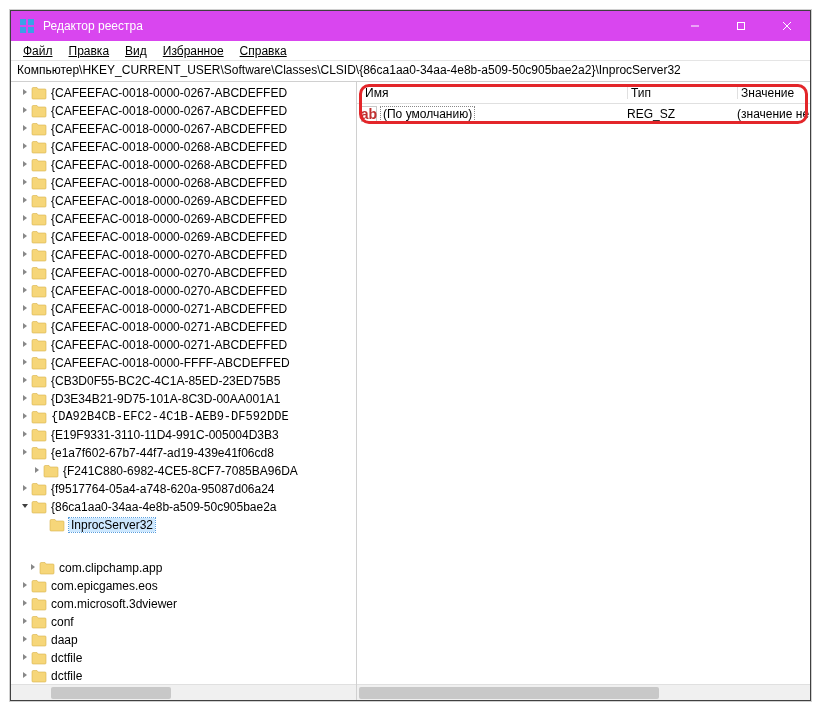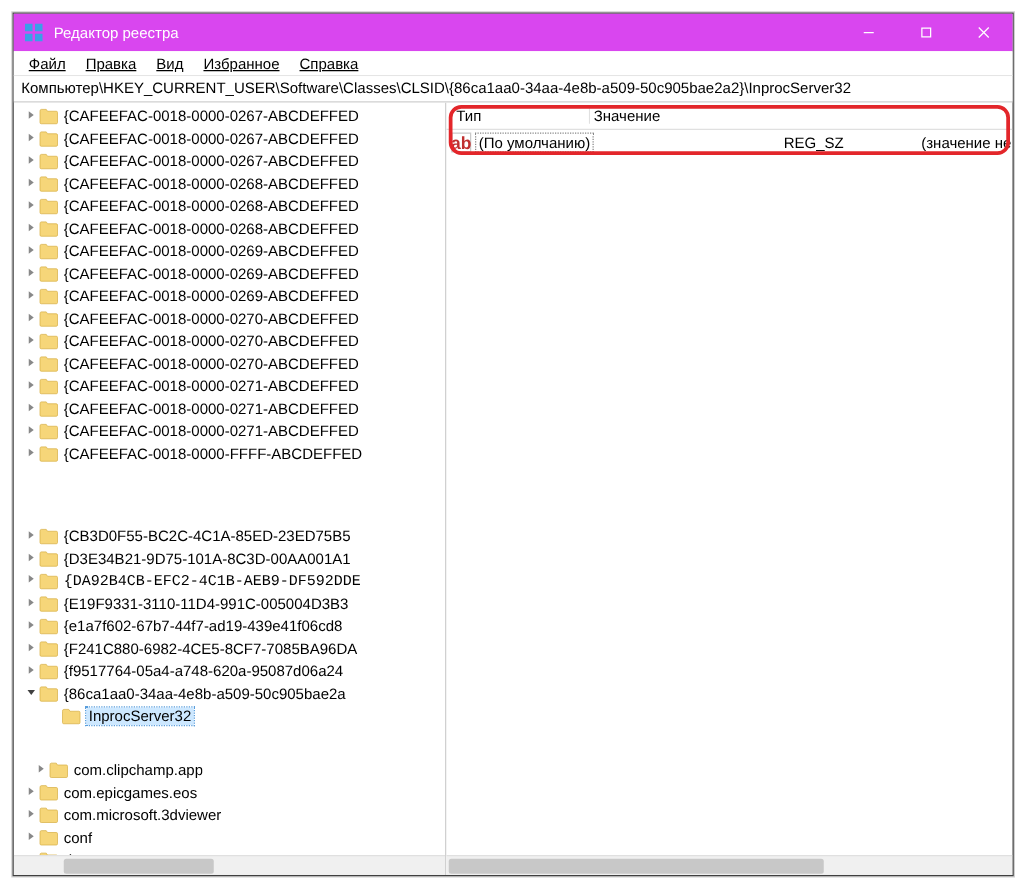--- a/index.html
+++ b/index.html
@@ -368,21 +368,21 @@
           </div>
           <div class="tree-node" style="padding-left: 8px;">
             <span class="expander"><svg width="8" height="8" viewBox="0 0 8 8">
                 <path d="M2 1 L6 4 L2 7 Z" fill="#888"></path>
               </svg></span>
             <span class="folder-icon"><svg width="16" height="14" viewBox="0 0 16 14">
     <path d="M1 3 L1 12 Q1 13 2 13 L14 13 Q15 13 15 12 L15 4 Q15 3 14 3 L7 3 L6 1.5 L2 1.5 Q1 1.5 1 3 Z" fill="#f6d679" stroke="#d8b24a" stroke-width="0.6"></path>
   </svg></span>
             <span class="label">{CAFEEFAC-0018-0000-FFFF-ABCDEFFED</span>
           </div>
-          <div class="tree-node" style="padding-left: 8px; margin-top: 48px;">
+          <div class="tree-node" style="padding-left: 8px;">
             <span class="expander"><svg width="8" height="8" viewBox="0 0 8 8">
                 <path d="M2 1 L6 4 L2 7 Z" fill="#888"></path>
               </svg></span>
             <span class="folder-icon"><svg width="16" height="14" viewBox="0 0 16 14">
     <path d="M1 3 L1 12 Q1 13 2 13 L14 13 Q15 13 15 12 L15 4 Q15 3 14 3 L7 3 L6 1.5 L2 1.5 Q1 1.5 1 3 Z" fill="#f6d679" stroke="#d8b24a" stroke-width="0.6"></path>
   </svg></span>
             <span class="label">{CB3D0F55-BC2C-4C1A-85ED-23ED75B5</span>
           </div>
           <div class="tree-node" style="padding-left: 8px;">
             <span class="expander"><svg width="8" height="8" viewBox="0 0 8 8">
@@ -413,21 +413,21 @@
           </div>
           <div class="tree-node" style="padding-left: 8px;">
             <span class="expander"><svg width="8" height="8" viewBox="0 0 8 8">
                 <path d="M2 1 L6 4 L2 7 Z" fill="#888"></path>
               </svg></span>
             <span class="folder-icon"><svg width="16" height="14" viewBox="0 0 16 14">
     <path d="M1 3 L1 12 Q1 13 2 13 L14 13 Q15 13 15 12 L15 4 Q15 3 14 3 L7 3 L6 1.5 L2 1.5 Q1 1.5 1 3 Z" fill="#f6d679" stroke="#d8b24a" stroke-width="0.6"></path>
   </svg></span>
             <span class="label">{e1a7f602-67b7-44f7-ad19-439e41f06cd8</span>
           </div>
-          <div class="tree-node" style="padding-left: 8px;">
+          <div class="tree-node" style="padding-left: 20px;">
             <span class="expander"><svg width="8" height="8" viewBox="0 0 8 8">
                 <path d="M2 1 L6 4 L2 7 Z" fill="#888"></path>
               </svg></span>
             <span class="folder-icon"><svg width="16" height="14" viewBox="0 0 16 14">
     <path d="M1 3 L1 12 Q1 13 2 13 L14 13 Q15 13 15 12 L15 4 Q15 3 14 3 L7 3 L6 1.5 L2 1.5 Q1 1.5 1 3 Z" fill="#f6d679" stroke="#d8b24a" stroke-width="0.6"></path>
   </svg></span>
             <span class="label">{F241C880-6982-4CE5-8CF7-7085BA96DA</span>
           </div>
           <div class="tree-node" style="padding-left: 8px;">
             <span class="expander"><svg width="8" height="8" viewBox="0 0 8 8">
@@ -537,20 +537,21 @@
           </div>
         </div>
       <div class="hscroll">
         <div class="thumb" style="left:40px; width:120px;"></div>
       </div>
     </div>
 
     <div class="values-pane">
       <div class="highlight-box" style="left:2px; top:2px; right:2px; height:40px;"></div>
       <div class="col-headers">
+        <div class="col col-name">Имя</div>
         <div class="col col-type">Тип</div>
         <div class="col col-data">Значение</div>
       </div>
       <div class="values-body" id="values-body">
           <div class="value-row">
             <div class="col-name vname-wrap">
               <span class="vicon">ab</span>
               <span class="vname">(По умолчанию)</span>
             </div>
             <div class="col-type">REG_SZ</div>

